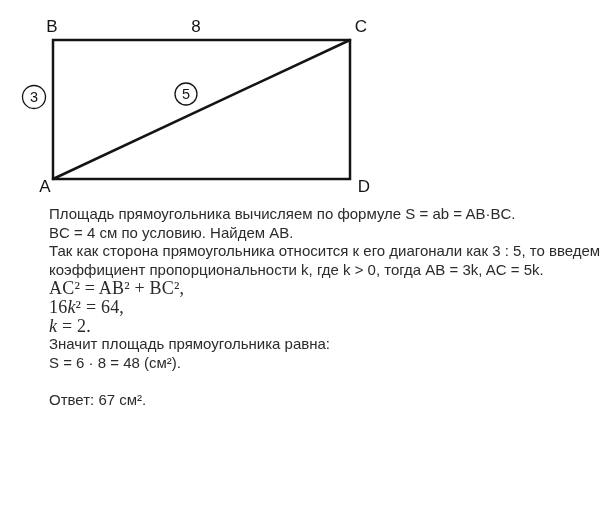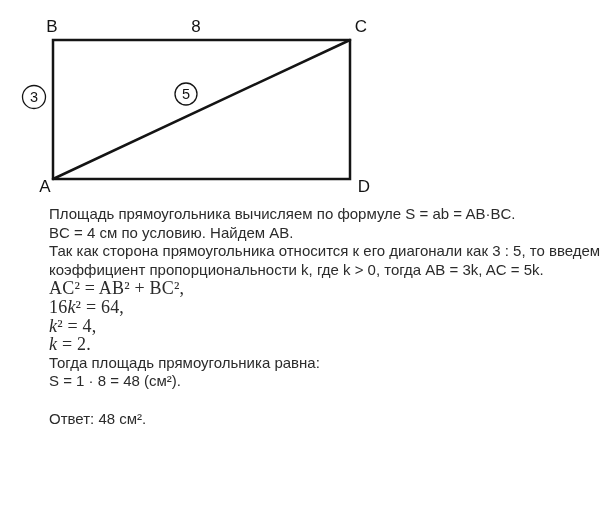--- a/index.html
+++ b/index.html
@@ -69,21 +69,20 @@
     <text class="circ-label" x="186" y="99">5</text>
   </svg>
 
   <div class="solution">
     <div class="line text">Площадь прямоугольника вычисляем по формуле S = ab = AB·BC.</div>
     <div class="line text">BC = 4 см по условию. Найдем AB.</div>
     <div class="line text">Так как сторона прямоугольника относится к его диагонали как 3 : 5, то введем</div>
     <div class="line text">коэффициент пропорциональности k, где k &gt; 0, тогда AB = 3k, AC = 5k.</div>
     <div class="line math">AC² = AB² + BC²,</div>
     <div class="line math">16<i>k</i>² = 64,</div>
-    <div class="line math"><i>k</i>² = 4,</div>
     <div class="line math"><i>k</i> = 2.</div>
-    <div class="line text">Тогда площадь прямоугольника равна:</div>
-    <div class="line text">S = 1 · 8 = 48 (см²).</div>
+    <div class="line text">Значит площадь прямоугольника равна:</div>
+    <div class="line text">S = 6 · 8 = 48 (см²).</div>
     <div class="line blank"></div>
-    <div class="line text">Ответ: 48 см².</div>
+    <div class="line text">Ответ: 67 см².</div>
   </div>
 
 </div>
 
 </body></html>

